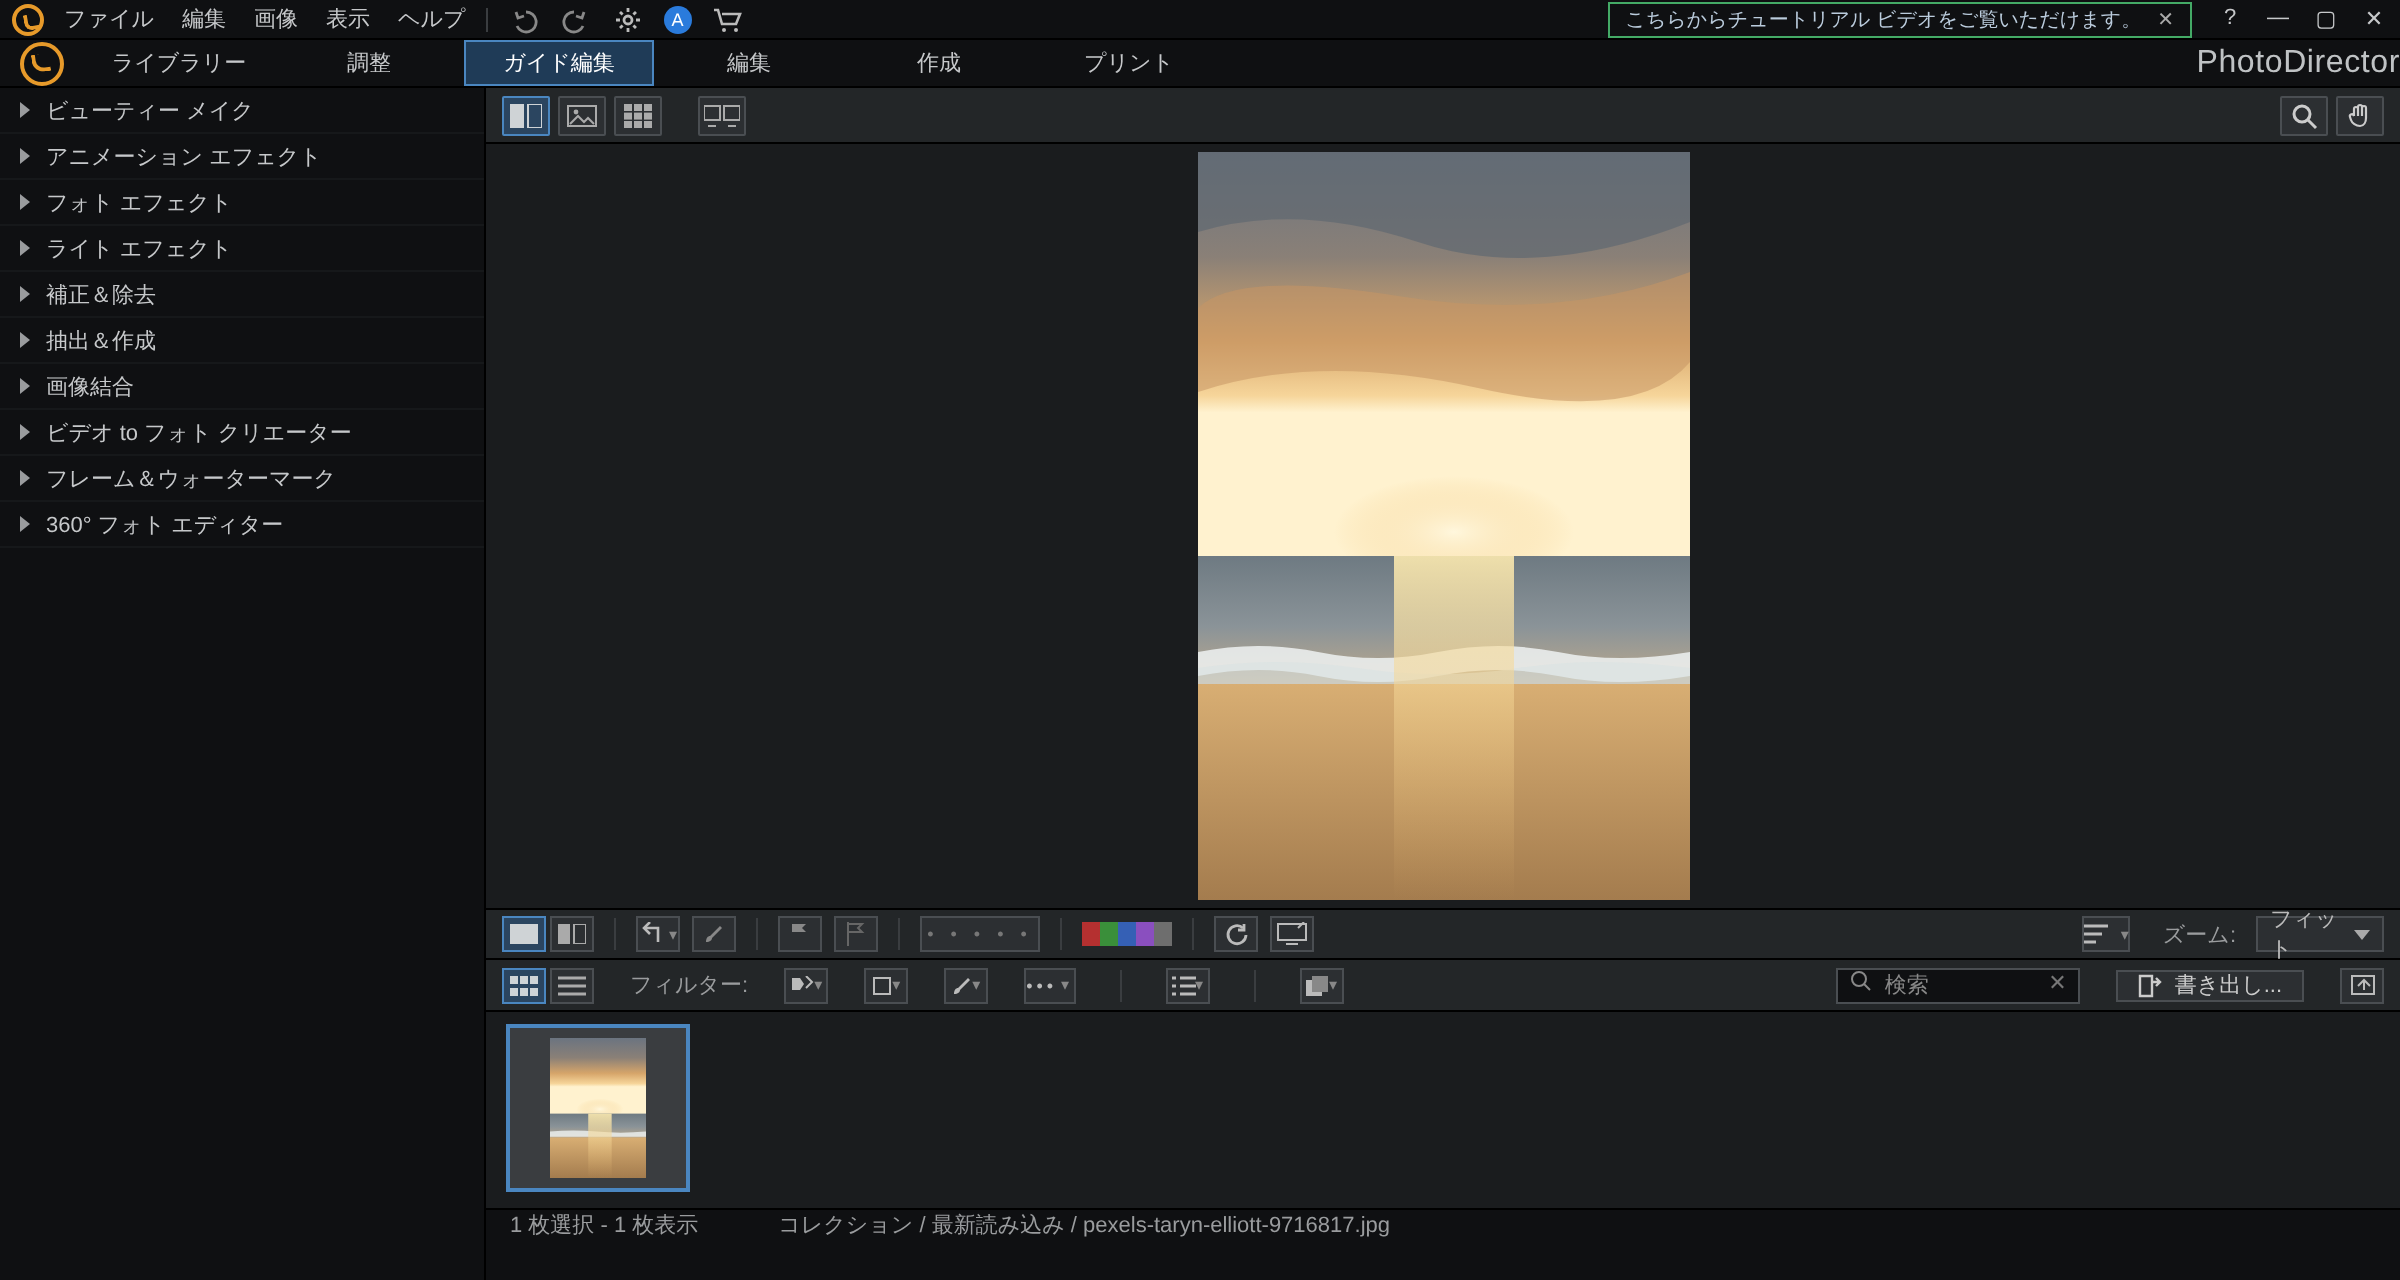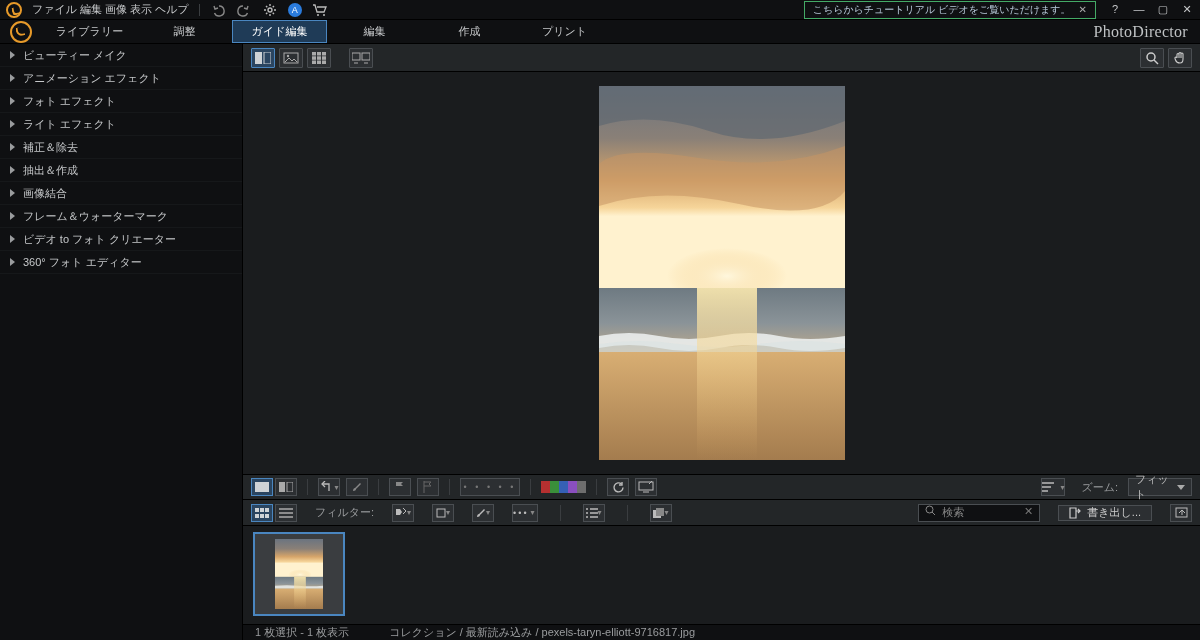--- a/index.html
+++ b/index.html
@@ -8,42 +8,42 @@
     --accent:#356ea5; --accent2:#4a86c0;
   }
   *{box-sizing:border-box; font-family:"Meiryo","Segoe UI",Arial,sans-serif;}
   body{margin:0; width:1200px; height:640px; overflow:hidden; background:var(--bg0); color:var(--txt); font-size:11px;}
   svg{display:block}
 
   
   .titlebar{height:20px; background:var(--bg0); display:flex; align-items:center; padding:0 6px; border-bottom:1px solid #000;}
   .logo-circ{width:16px;height:16px;border-radius:50%;border:2px solid #e79a2a;position:relative;display:flex;align-items:center;justify-content:center;margin-right:10px}
   .logo-circ::after{content:"";width:6px;height:6px;border-left:2px solid #e79a2a;border-bottom:2px solid #e79a2a;border-radius:0 0 0 4px;transform:rotate(-10deg);position:absolute;top:3px;left:4px}
-  .menus{display:flex;gap:3px;color:var(--txt)}
+  .menus{display:flex;gap:14px;color:var(--txt)}
   .menus span{cursor:default}
   .tb-sep{width:1px;height:12px;background:var(--line);margin:0 10px}
   .tb-icons{display:flex;gap:10px;align-items:center}
   .tb-icons .ico{color:#8f9294}
   .ico{display:inline-flex;align-items:center;justify-content:center;width:16px;height:16px}
   .circ-blue{width:14px;height:14px;border-radius:50%;background:#2a7bdc;color:#fff;font-size:9px;display:flex;align-items:center;justify-content:center}
   .tb-spacer{flex:1}
   .tutorial{border:1px solid #4a6;font-size:10px;color:#bcd;padding:1px 8px;display:flex;align-items:center;gap:8px}
   .tutorial .x{color:#aaa}
   .win-ctrls{display:flex;gap:10px;margin-left:12px;color:var(--txt)}
   .win-ctrls span{width:14px;text-align:center}
 
   
   .modrow{height:24px;background:var(--bg0);display:flex;align-items:stretch;border-bottom:1px solid #000}
   .tb-logo2{width:42px;display:flex;align-items:center;justify-content:center}
   .logo-big{width:22px;height:22px;border-radius:50%;border:2px solid #e79a2a;position:relative}
   .logo-big::before{content:"";position:absolute;top:4px;left:4px;width:7px;height:7px;border-left:2px solid #e79a2a;border-bottom:2px solid #e79a2a;border-radius:0 0 0 6px;transform:rotate(-8deg)}
   .modules{display:flex;align-items:stretch}
   .mod{width:95px;display:flex;align-items:center;justify-content:center;color:var(--txt);cursor:default}
   .mod.sel{background:#1f3b57;border:1px solid var(--accent2);color:#fff}
-  .brand{margin-left:auto;padding-right:12px;display:flex;align-items:center;color:#bfc2c4;font-size:16px;font-family:Liberation Serif, serif;letter-spacing:.3px}
+  .brand{margin-left:auto;display:flex;align-items:center;color:#bfc2c4;font-size:16px;font-family:Liberation Sans, sans-serif;letter-spacing:.3px}
 
   
   .main{display:flex;height:calc(640px - 20px - 24px);}
   .side{width:243px;background:var(--bg0);border-right:1px solid #000;display:flex;flex-direction:column}
   .side-item{height:23px;display:flex;align-items:center;gap:8px;padding:0 10px;border-bottom:1px solid #16181a;color:var(--txt);cursor:default}
   .side-item .tri{width:0;height:0;border-top:4px solid transparent;border-bottom:4px solid transparent;border-left:5px solid #9a9c9e}
 
   .work{flex:1;display:flex;flex-direction:column;background:var(--bg1)}
 
   
@@ -75,21 +75,21 @@
   .searchbox{width:122px;height:18px;border:1px solid var(--line2);background:var(--bg0);display:flex;padding:0 6px;color:#888;gap:6px}
   .searchbox .x{margin-left:auto;color:#777}
   .expbtn{height:16px;border:1px solid var(--line2);background:var(--bg3);display:flex;align-items:center;gap:6px;padding:0 10px;color:#ccc}
 
   
   .strip{flex:0 0 98px;background:var(--bg1);padding:6px 10px;display:flex;gap:8px}
   .thumb{width:92px;height:84px;border:2px solid var(--accent2);background:#3a3d40;display:flex;align-items:center;justify-content:center;position:relative}
   .thumb-inner{width:48px;height:70px}
 
   
-  .status{height:16px;background:var(--bg0);border-top:1px solid #000;display:flex;align-items:flex-end;padding:0 12px;color:var(--txt2);gap:40px}
+  .status{height:36px;background:var(--bg0);border-top:1px solid #000;display:flex;align-items:flex-start;padding:0 12px;color:var(--txt2);gap:40px}
 </style>
 </head>
 <body>
 
 <div class="titlebar">
   <div class="logo-circ"></div>
   <div class="menus">
     <span>ファイル</span>
     <span>編集</span>
     <span>画像</span>
@@ -179,25 +179,25 @@
       <div class="side-item">
         <span class="tri"></span>
         <span>抽出＆作成</span>
       </div>
       <div class="side-item">
         <span class="tri"></span>
         <span>画像結合</span>
       </div>
       <div class="side-item">
         <span class="tri"></span>
+        <span>ビデオ to フォト クリエーター</span>
+      </div>
+      <div class="side-item">
+        <span class="tri"></span>
         <span>フレーム＆ウォーターマーク</span>
-      </div>
-      <div class="side-item">
-        <span class="tri"></span>
-        <span>ビデオ to フォト クリエーター</span>
       </div>
       <div class="side-item">
         <span class="tri"></span>
         <span>360° フォト エディター</span>
       </div>
     </div>
 
   <div class="work">
 
     <div class="toolstrip">

